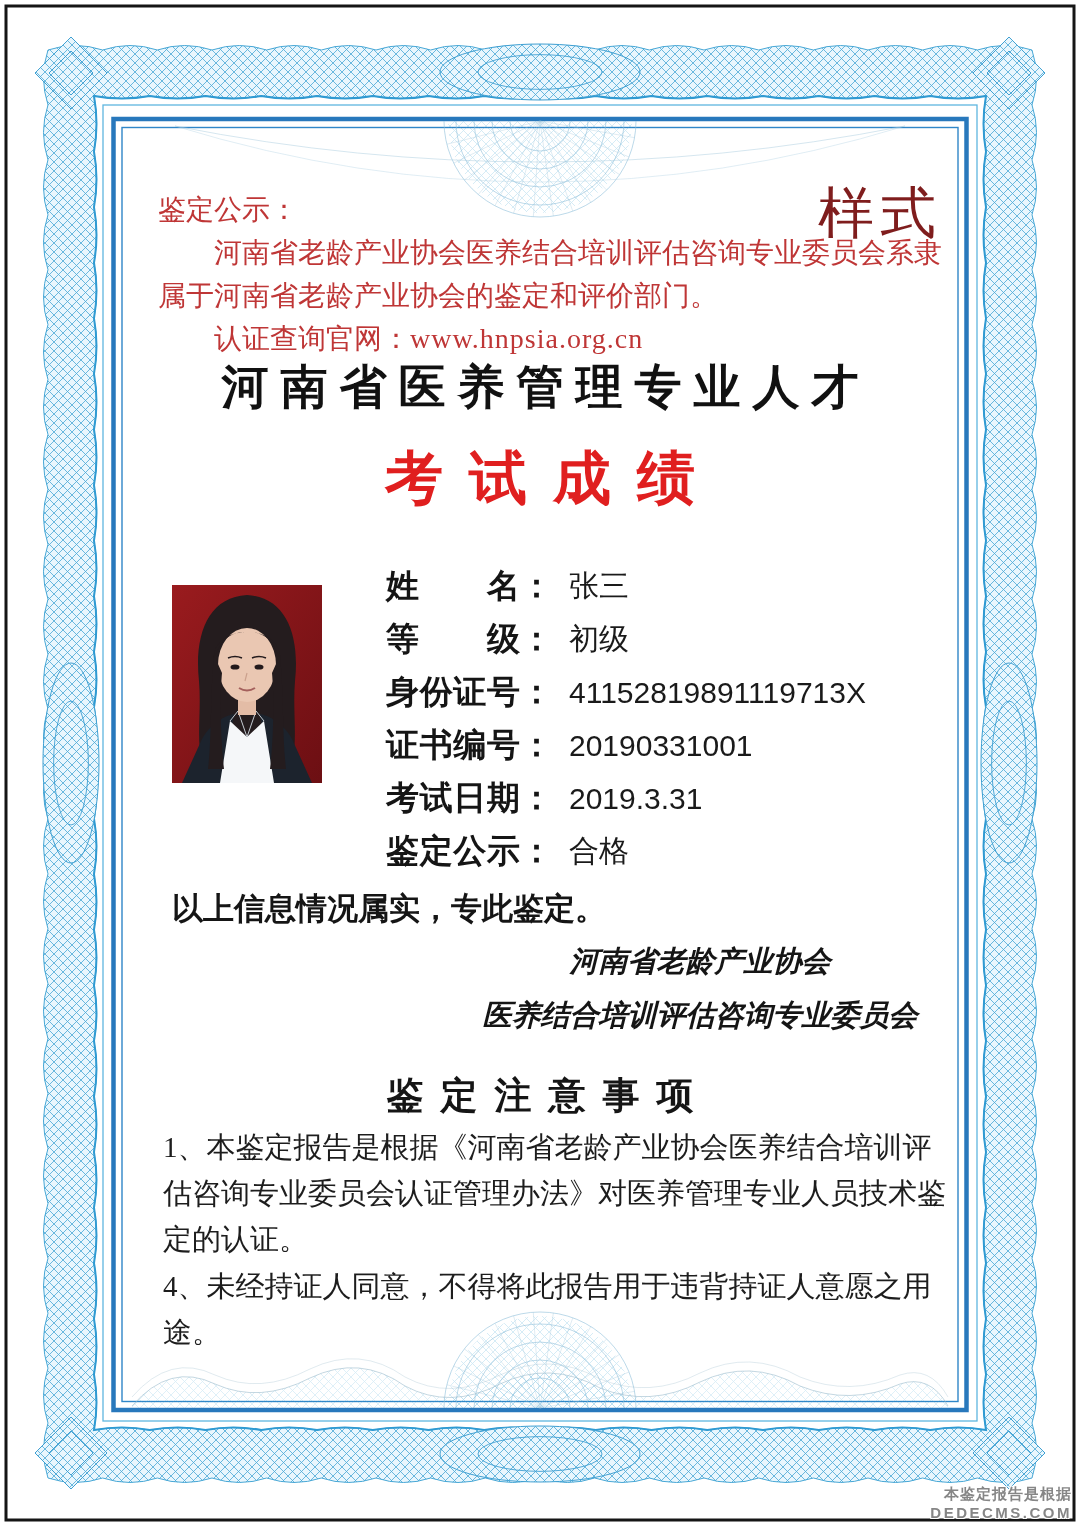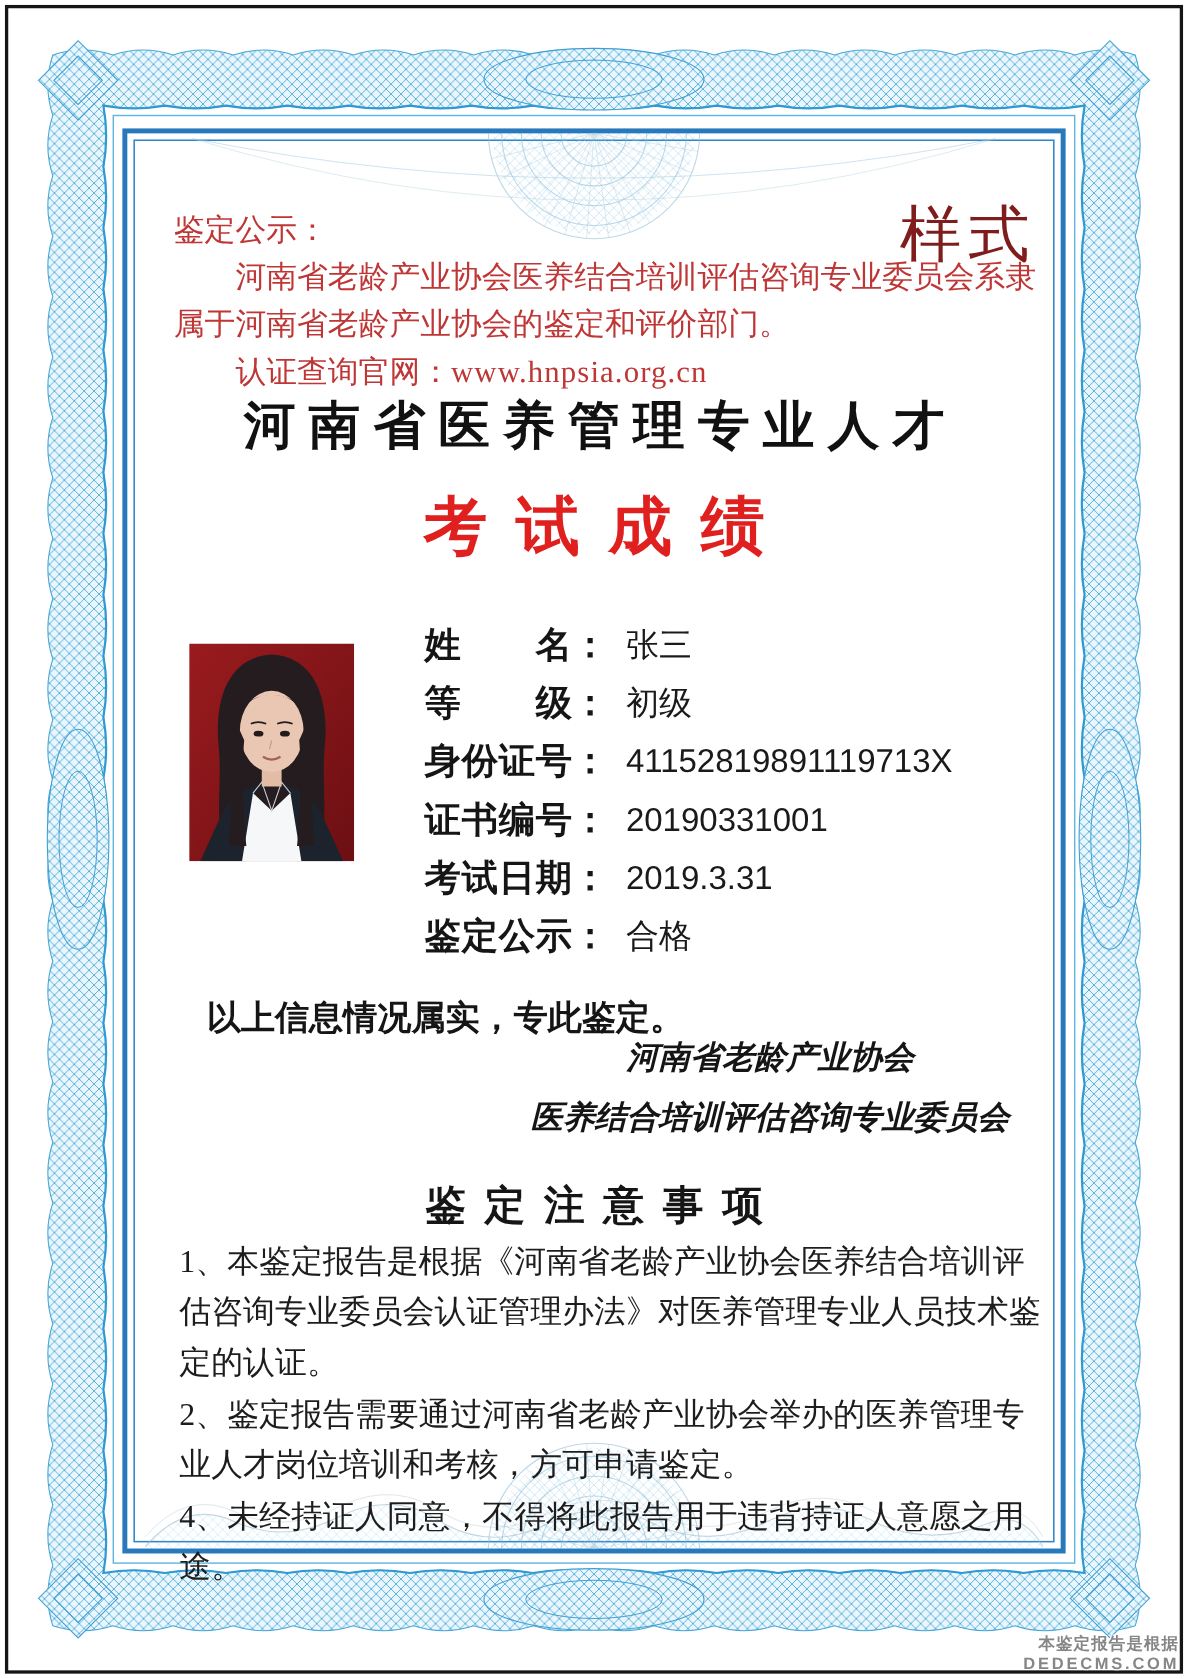--- a/index.html
+++ b/index.html
@@ -26,21 +26,21 @@
   .photo{position:absolute;left:172px;top:585px;width:150px;height:198px;}
   .photo svg{display:block;width:100%;height:100%;}
 
   .fields{position:absolute;left:386px;top:560px;}
   .frow{height:53px;display:flex;align-items:center;white-space:nowrap;}
   .lbl{display:inline-block;width:134px;font-weight:700;font-size:33px;color:#151515;
        text-align:justify;text-align-last:justify;}
   .colon{font-weight:700;font-size:33px;color:#151515;}
   .val{font-size:30px;color:#1a1a1a;margin-left:16px;}
 
-  .statement{position:absolute;left:172px;top:888px;margin:16px;font-size:31px;font-weight:700;color:#151515;}
+  .statement{position:absolute;left:172px;top:888px;margin:0;font-size:31px;font-weight:700;color:#151515;}
 
   .signature{position:absolute;left:400px;top:942px;width:600px;text-align:center;
              font-size:29px;font-weight:700;color:#151515;font-style:italic;}
   .signature .sig2{margin-top:14px;}
 
   .notes-heading{position:absolute;left:0;right:0;top:1070px;margin:1px;text-align:center;
                  font-family:"Liberation Serif",serif;font-weight:700;font-size:37px;color:#151515;
                  letter-spacing:17px;text-indent:17px;white-space:nowrap;}
   .notes{position:absolute;left:163px;top:1124px;width:788px;font-family:"Liberation Serif",serif;
          font-size:29px;line-height:46px;color:#1d1d1d;}
@@ -218,21 +218,20 @@
 
   <div class="signature">
     <div class="sig1">河南省老龄产业协会</div>
     <div class="sig2">医养结合培训评估咨询专业委员会</div>
   </div>
 
   <h3 class="notes-heading">鉴定注意事项</h3>
 
   <div class="notes">
     <p>1、本鉴定报告是根据《河南省老龄产业协会医养结合培训评估咨询专业委员会认证管理办法》对医养管理专业人员技术鉴定的认证。</p>
-    <p>2、鉴定报告需要通过河南省老龄产业协会举办的医养管理专业人才岗位培训和考核，方可申请鉴定。</p>
     <p>4、未经持证人同意，不得将此报告用于违背持证人意愿之用途。</p>
   </div>
 
   <div class="watermark">
     <div class="wm1">本鉴定报告是根据</div>
     <div class="wm2">DEDECMS.COM</div>
   </div>
 
 </div>
 

